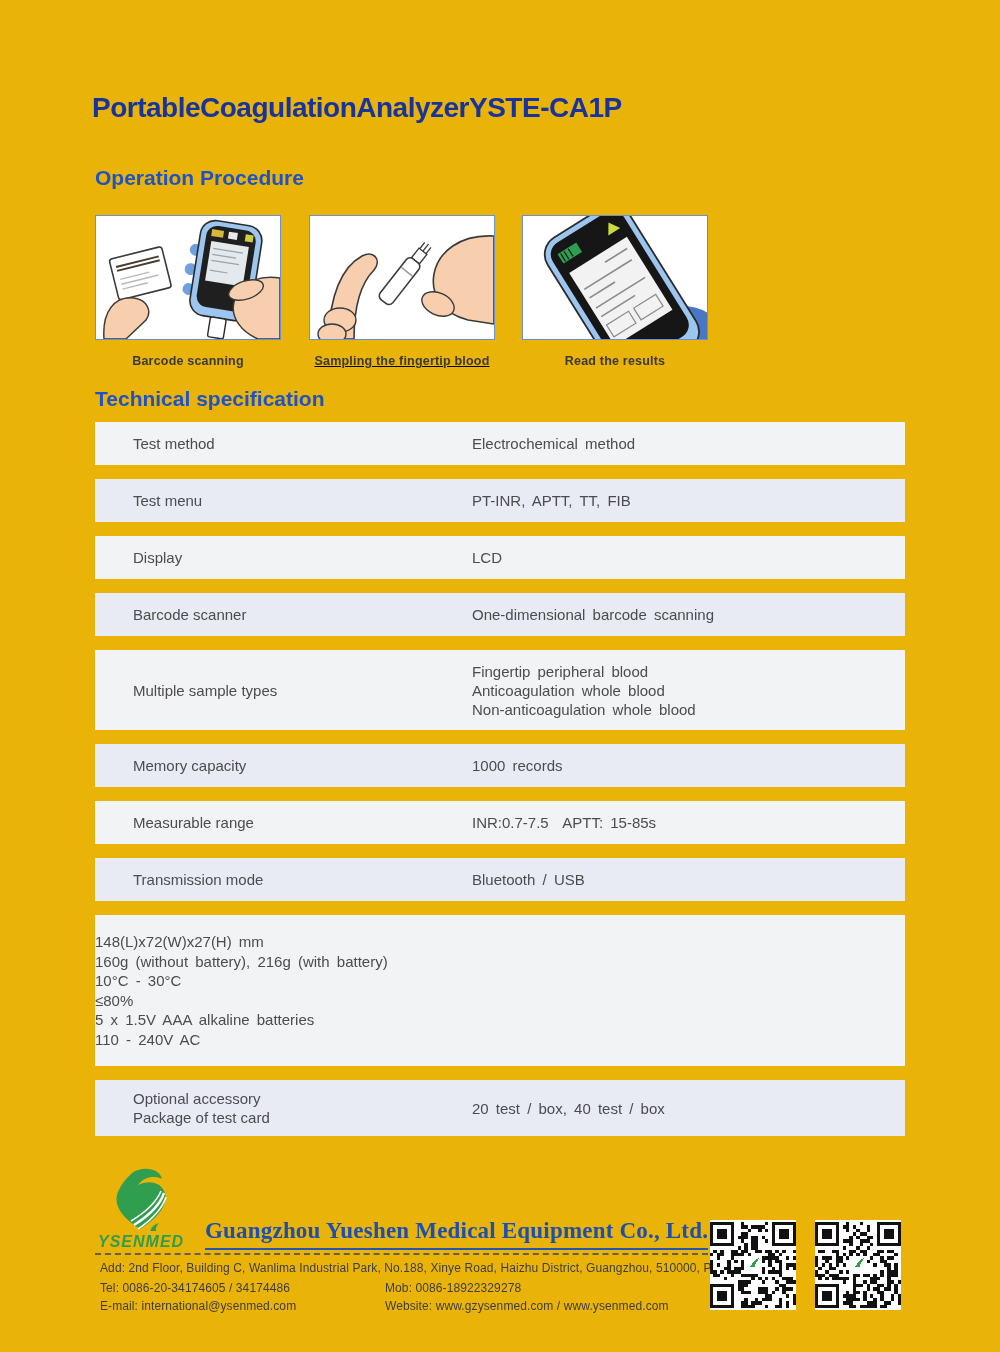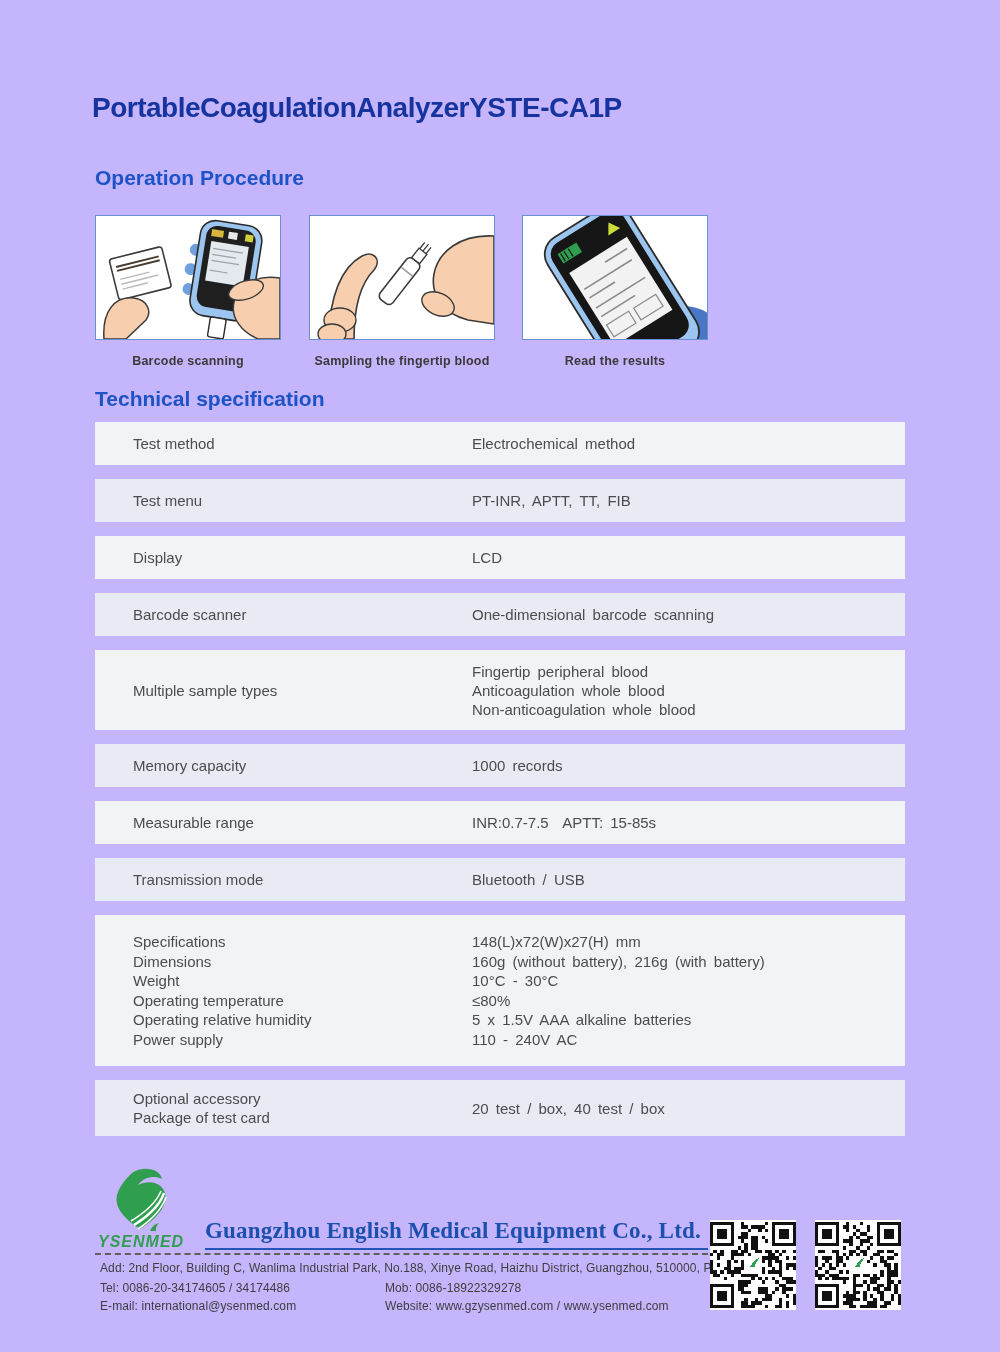--- a/index.html
+++ b/index.html
@@ -1,29 +1,29 @@
 <!DOCTYPE html>
 <html><head>
 <meta charset="utf-8">
 <style>
   html,body{margin:0;padding:0;}
   body{background:#ffffff;font-family:"Liberation Sans",sans-serif;}
-  .page{position:relative;width:1000px;height:1352px;background:#c4b5fd;overflow:hidden;}
+  .page{position:relative;width:1000px;height:1352px;background:#eab308;overflow:hidden;}
 
   .title{position:absolute;left:92px;top:92px;font-size:28px;font-weight:700;
          letter-spacing:-.5px;color:#16339e;}
   .section-heading{position:absolute;font-size:21px;font-weight:600;color:#1d53c6;}
   #op-heading{left:95px;top:166px;}
   #spec-heading{left:95px;top:387px;}
 
   
   .steps{position:absolute;left:95px;top:203px;width:826px;height:160px;}
   .step{position:absolute;top:12px;width:186px;}
   .step:nth-child(1){left:0;}
-  .step:nth-child(2){left:214px;}
+  .step:nth-child(2){left:214px;text-decoration:underline;}
   .step:nth-child(3){left:427px;}
   .step:nth-child(4){left:640px;}
   .step .frame{width:184px;height:123px;border:1px solid #6b8fd4;background:#fff;
                overflow:hidden;}
   .step .caption{margin-top:14px;text-align:center;font-size:12.5px;font-weight:700;
                  color:#3a3a3a;letter-spacing:.2px;}
   .step:nth-child(4) .caption{margin-top:17px;}
 
   
   .spec-table{position:absolute;left:95px;top:422px;width:810px;display:flex;
@@ -198,26 +198,20 @@
     </div>
     <div class="spec-row h1line">
       <div class="label">Measurable range</div>
       <div class="value">INR:0.7-7.5  APTT: 15-85s</div>
     </div>
     <div class="spec-row h1line">
       <div class="label">Transmission mode</div>
       <div class="value">Bluetooth / USB</div>
     </div>
     <div class="spec-row h6line">
-      <div class="label">Specifications
-Dimensions
-Weight
-Operating temperature
-Operating relative humidity
-Power supply</div>
       <div class="value">148(L)x72(W)x27(H) mm
 160g (without battery), 216g (with battery)
 10°C - 30°C
 ≤80%
 5 x 1.5V AAA alkaline batteries
 110 - 240V AC</div>
     </div>
     <div class="spec-row h2line">
       <div class="label">Optional accessory
 Package of test card</div>
@@ -227,21 +221,21 @@
 
   <svg class="logo" viewBox="0 0 112 84">
     <path d="M34 6 C46 -2 62 2 64 12 C56 8 46 10 40 18 C52 12 64 16 67 26 C70 40 58 52 42 62 C26 52 16 40 19 28 C22 18 28 12 34 6 Z" fill="#2f9e4e"></path>
     <path d="M36 58 C52 48 62 38 66 26" stroke="#fff" stroke-width="2.4" fill="none"></path>
     <path d="M33 54 C48 45 58 36 63 24" stroke="#fff" stroke-width="1.6" fill="none"></path>
     <path d="M40 62 C55 52 64 42 68 30" stroke="#fff" stroke-width="1.6" fill="none"></path>
     <text x="0" y="80" font-family="Liberation Sans, sans-serif" font-size="16" font-weight="700" font-style="italic" letter-spacing="1" fill="#2f9e4e">YSENMED</text>
     <path d="M52 64 q3 -7 9 -8 q-4 4 -3 8 z" fill="#2f9e4e"></path>
   </svg>
 
-  <div class="company">Guangzhou English Medical Equipment Co., Ltd.</div>
+  <div class="company">Guangzhou Yueshen Medical Equipment Co., Ltd.</div>
   <div class="company-rule"></div>
   <div class="dashed-rule"></div>
 
   <div class="contact" id="addr">Add: 2nd Floor, Building C, Wanlima Industrial Park, No.188, Xinye Road, Haizhu District, Guangzhou, 510000, PRC</div>
   <div class="contact" id="tel">Tel: 0086-20-34174605 / 34174486</div>
   <div class="contact" id="mob">Mob: 0086-18922329278</div>
   <div class="contact" id="email">E-mail: international@ysenmed.com</div>
   <div class="contact" id="web">Website: www.gzysenmed.com / www.ysenmed.com</div>
 
   <svg class="qr" id="qr1" viewBox="0 0 25 25" shape-rendering="crispEdges">

